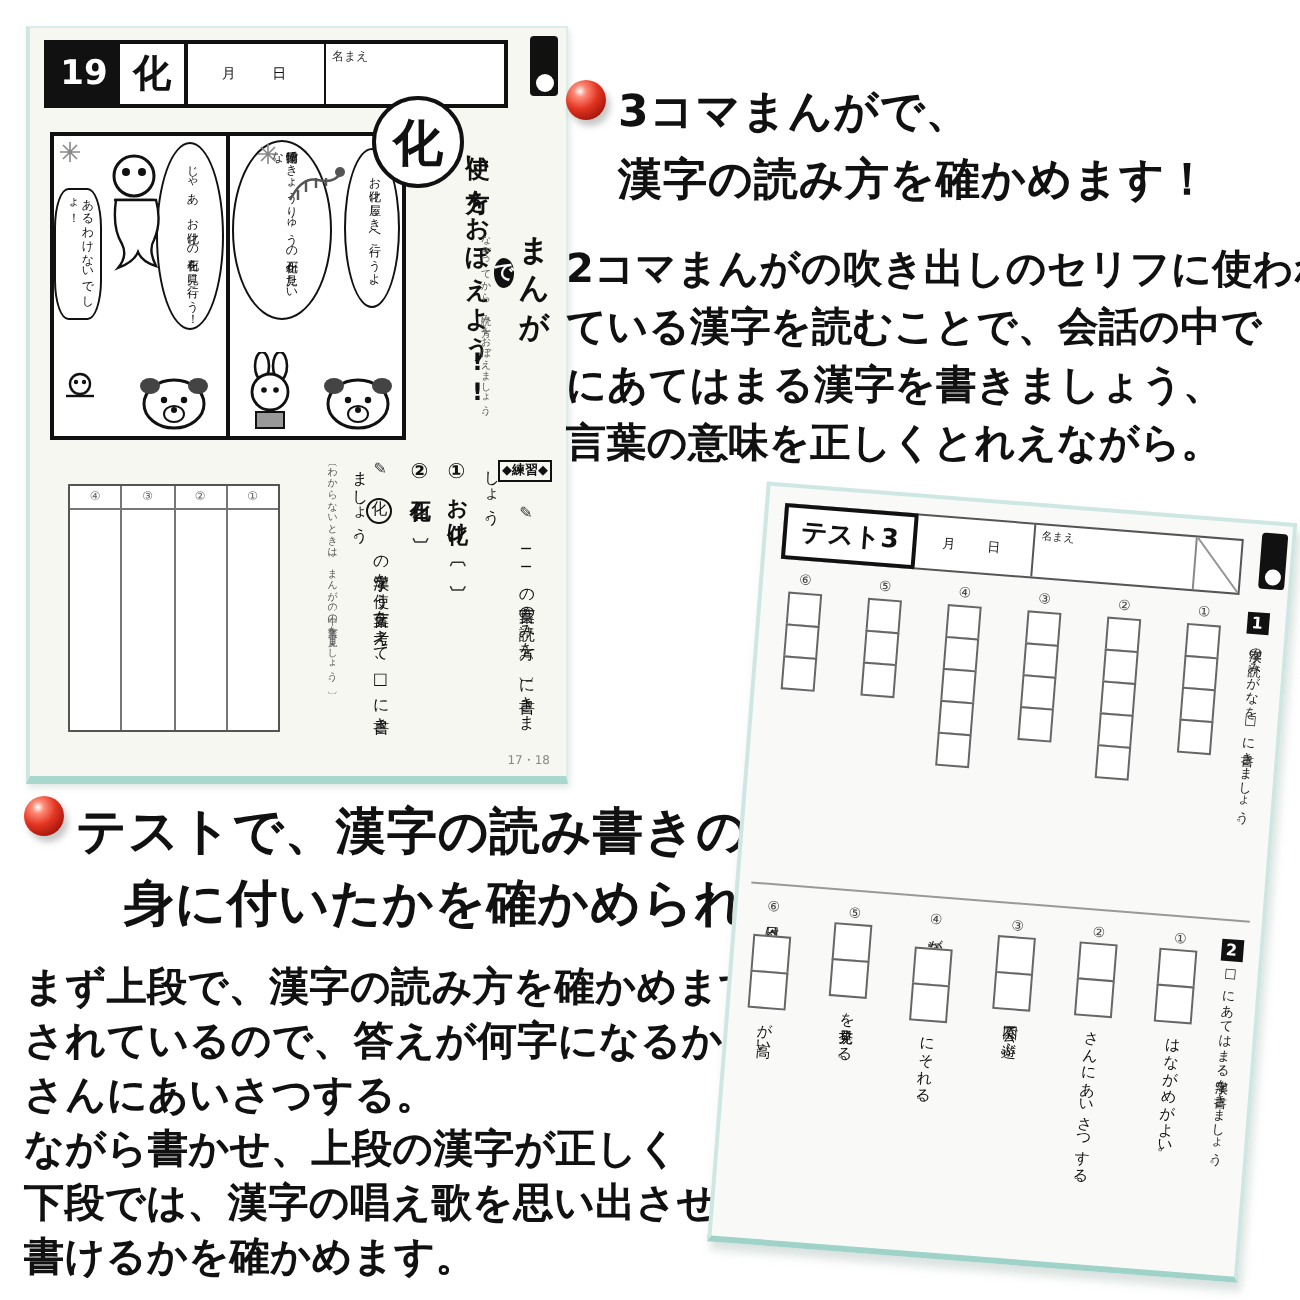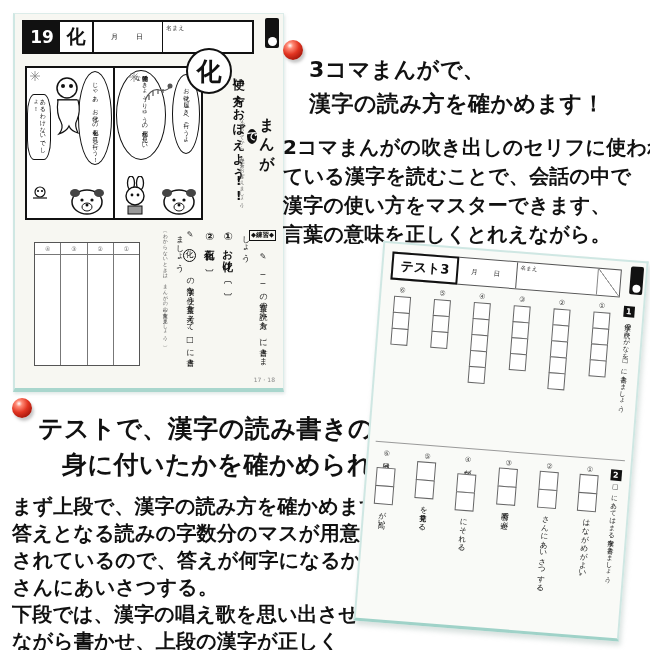--- a/index.html
+++ b/index.html
@@ -12,21 +12,21 @@
   
   .sphere{
     width:20px;height:20px;border-radius:50%;
     background:radial-gradient(circle at 35% 28%, #ffffff 0%, #ff8a76 16%, #e23522 46%, #b01c0f 72%, #77110a 100%);
     box-shadow:2px 3px 3px rgba(130,130,130,.45);
     flex:0 0 auto;
   }
   
   .feature{position:absolute;}
   .feat-head{display:flex;align-items:flex-start;gap:6px;}
-  .feat-head .lines{font-weight:700;letter-spacing:.5px;margin-top:13px;}
+  .feat-head .lines{font-weight:700;letter-spacing:.5px;}
   #feature1{left:283px;top:40px;width:362px;}
   #feature1 .lines{font-size:22px;line-height:34px;}
   #feature1 .body{margin-top:12px;font-size:20px;line-height:29px;font-weight:700;letter-spacing:.2px;}
   #feature2{left:12px;top:398px;width:380px;}
   #feature2 .lines{font-size:25px;line-height:36px;}
   #feature2 .lines .l2{padding-left:24px;display:block;}
   #feature2 .body{margin-top:10px;font-size:20px;line-height:27px;font-weight:700;letter-spacing:.2px;}
   .l1,.l2{display:block;white-space:nowrap;}
   
   #scan-left{
@@ -281,40 +281,39 @@
   <div class="feat-head">
     <div class="sphere"></div>
     <div class="lines">
       <span class="l1">3コマまんがで、</span>
       <span class="l2">漢字の読み方を確かめます！</span>
     </div>
   </div>
   <div class="body">
       <div class="l1">2コマまんがの吹き出しのセリフに使われ</div>
       <div class="l1">ている漢字を読むことで、会話の中で</div>
-      <div class="l1">漢字の使い方をマスターできます、</div>
+      <div class="l1">にあてはまる漢字を書きましょう、</div>
       <div class="l1">言葉の意味を正しくとれえながら。</div>
     </div>
 </div>
 
 <div class="feature" id="feature2">
   <div class="feat-head">
     <div class="sphere"></div>
     <div class="lines">
       <span class="l1">テストで、漢字の読み書きの力が</span>
       <span class="l2">身に付いたかを確かめられる！</span>
     </div>
   </div>
   <div class="body">
       <div class="l1">まず上段で、漢字の読み方を確かめます。</div>
-      <div class="l1">答えとなる読みの字数分のマスが用意</div>
       <div class="l1">されているので、答えが何字になるかの</div>
       <div class="l1">さんにあいさつする。</div>
+      <div class="l1">ながら書かせ、上段の漢字が正しく</div>
       <div class="l1">下段では、漢字の唱え歌を思い出させ</div>
-      <div class="l1">ながら書かせ、上段の漢字が正しく</div>
       <div class="l1">書けるかを確かめます。</div>
     </div>
 </div>
 
 <div id="scan-right">
   <div class="tp-header">
     <div class="tp-title">テスト3</div>
     <div class="tp-date">月 日</div>
     <div class="tp-name">名まえ</div>
     <div class="tp-score"></div>

